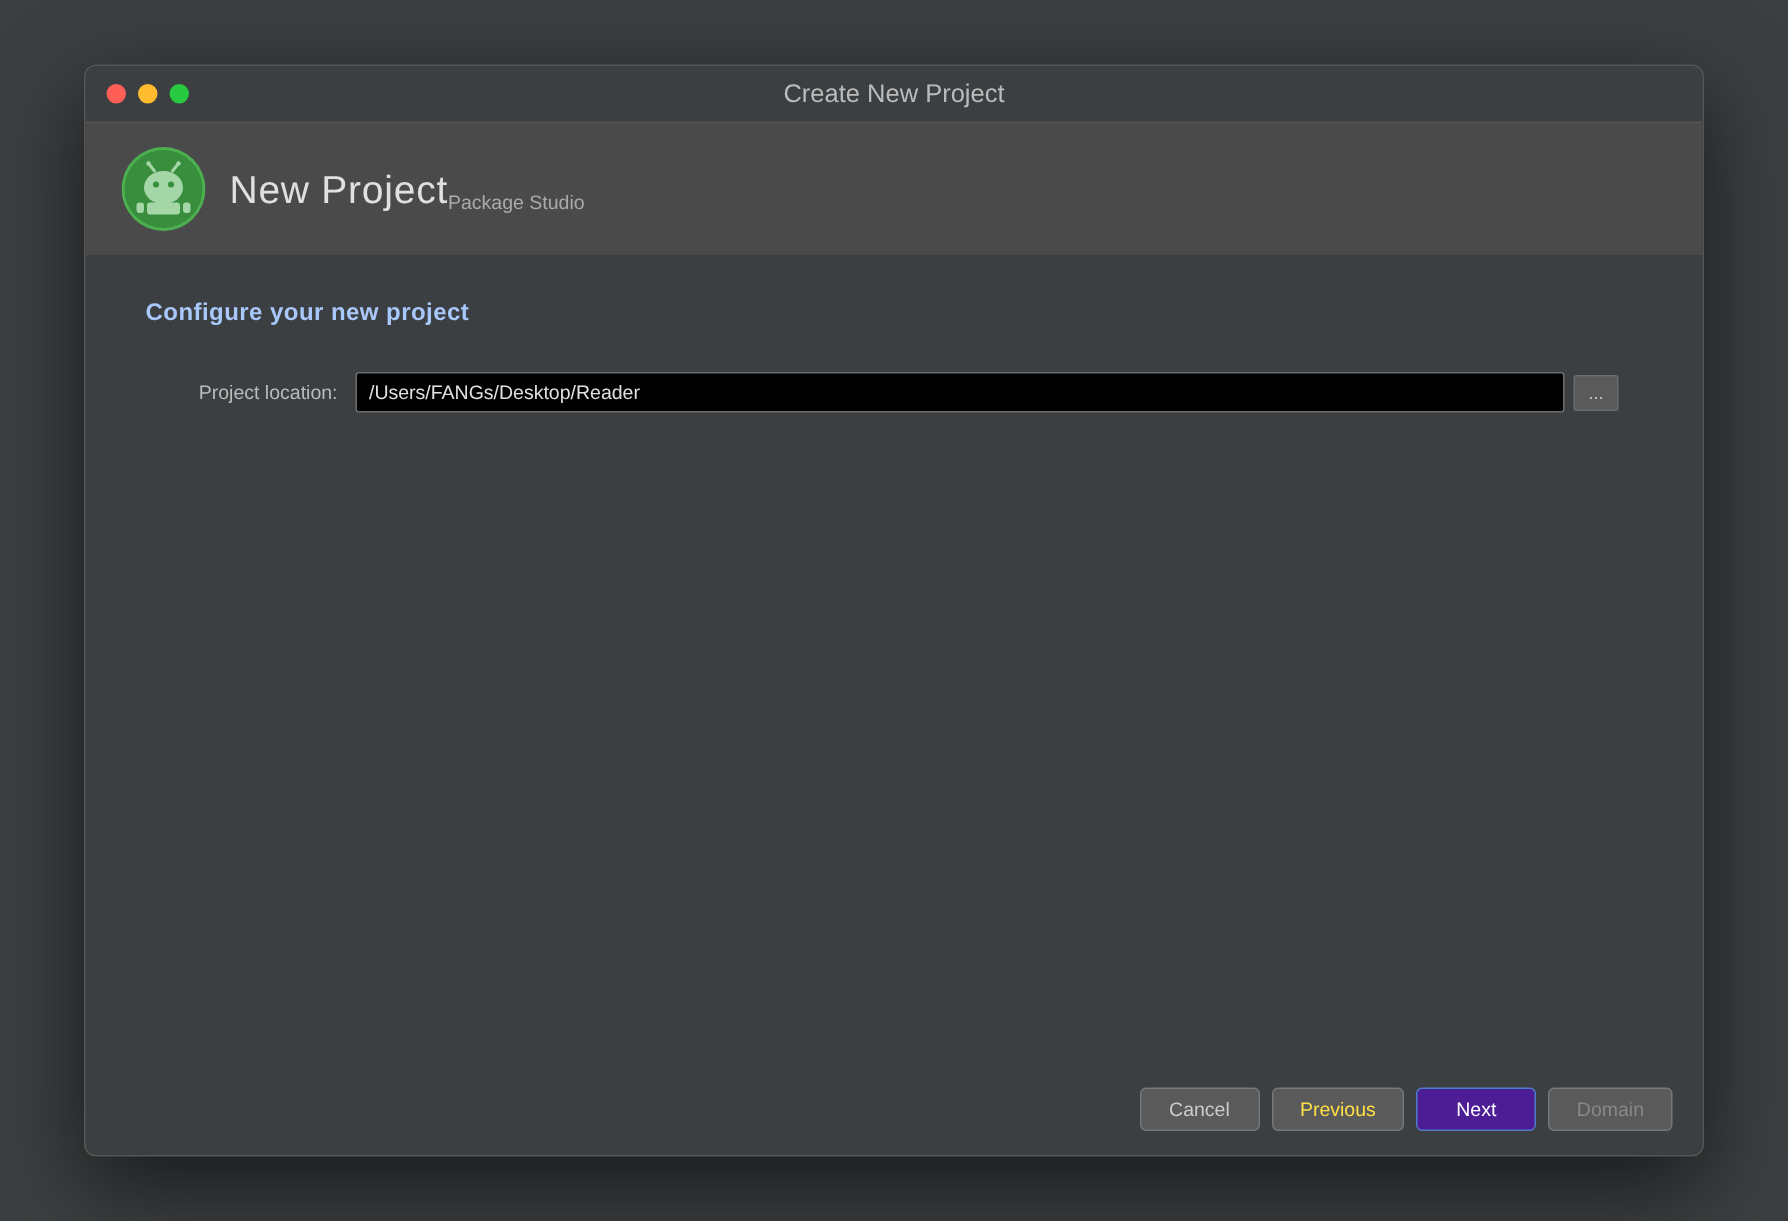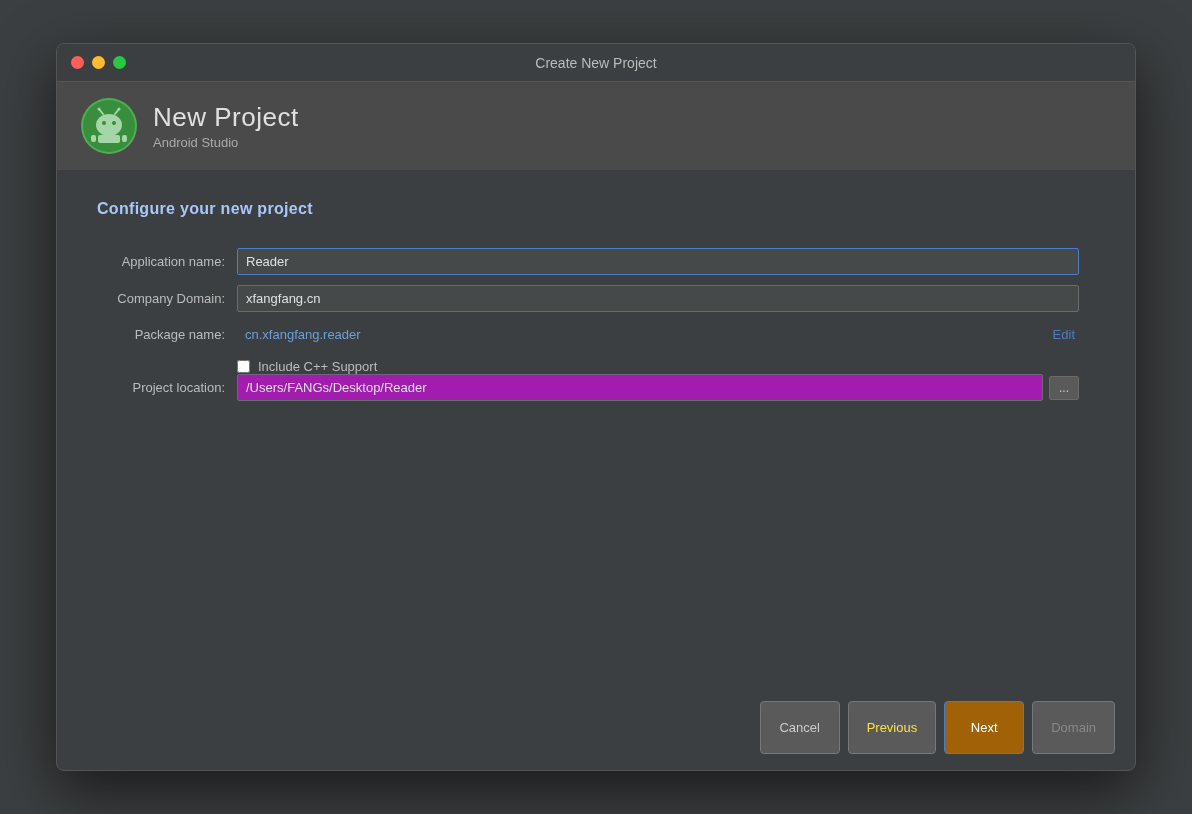--- a/index.html
+++ b/index.html
@@ -56,42 +56,43 @@
       border: none;
       cursor: pointer;
     }
 
     .tb-close { background: #ff5f57; }
     .tb-minimize { background: #febc2e; }
     .tb-maximize { background: #28c840; }
 
     .title-bar-title {
       color: #bbb;
-      font-size: 14px;
+      font-size: 17px;
       font-weight: 400;
     }
 
     .header {
       background: #4a4a4a;
       padding: 16px 24px;
       display: flex;
       align-items: center;
       gap: 16px;
       flex-shrink: 0;
     }
 
     .android-icon {
       width: 56px;
       height: 56px;
       flex-shrink: 0;
     }
 
     .header-text {
       display: flex;
-      flex-direction: column;
+      flex-direction: row;
+      align-items: flex-end;
     }
 
     .header-title {
       color: #e0e0e0;
       font-size: 26px;
       font-weight: 300;
       letter-spacing: 0.5px;
     }
 
     .header-subtitle {
@@ -202,21 +203,21 @@
 
     .location-input-wrapper {
       flex: 1;
       display: flex;
       align-items: center;
       gap: 6px;
     }
 
     .location-input {
       flex: 1;
-      background: #a21caf;
+      background: #000000;
       border: 1px solid #6b6b6b;
       color: #e0e0e0;
       font-size: 13px;
       padding: 5px 8px;
       outline: none;
       border-radius: 2px;
     }
 
     .browse-btn {
       background: #5a5a5a;
@@ -237,21 +238,21 @@
     .footer {
       display: flex;
       justify-content: flex-end;
       align-items: center;
       padding: 16px 20px;
       gap: 8px;
       flex-shrink: 0;
     }
 
     .btn {
-      padding: 18px 18px;
+      padding: 6px 18px;
       font-size: 13px;
       border-radius: 4px;
       cursor: pointer;
       border: 1px solid transparent;
       min-width: 80px;
       text-align: center;
     }
 
     .btn-cancel {
       background: #5a5a5a;
@@ -260,21 +261,21 @@
     }
 
     .btn-prev {
       background: #5a5a5a;
       border-color: #777;
       color: #fde047;
       cursor: not-allowed;
     }
 
     .btn-next {
-      background: #a16207;
+      background: #4c1d95;
       border-color: #4d7cc7;
       color: #fff;
     }
 
     .btn-finish {
       background: #5a5a5a;
       border-color: #777;
       color: #888;
       cursor: not-allowed;
     }
@@ -308,50 +309,27 @@
       <circle cx="18" cy="11" r="1.5" fill="#A5D6A7"></circle>
       <circle cx="38" cy="11" r="1.5" fill="#A5D6A7"></circle>
 
       <rect x="17" y="37" width="22" height="8" rx="2" fill="#A5D6A7"></rect>
 
       <rect x="10" y="37" width="5" height="7" rx="2" fill="#A5D6A7"></rect>
       <rect x="41" y="37" width="5" height="7" rx="2" fill="#A5D6A7"></rect>
     </svg>
     <div class="header-text">
       <span class="header-title">New Project</span>
-      <span class="header-subtitle">Android Studio</span>
+      <span class="header-subtitle">Package Studio</span>
     </div>
   </div>
 
   <div class="content">
     <span class="section-title">Configure your new project</span>
 
-    <div class="form-area">
-
-      <div class="form-row">
-        <span class="form-label">Application name:</span>
-        <input class="form-input active-focus" type="text" value="Reader" style="">
-      </div>
-
-      <div class="form-row">
-        <span class="form-label">Company Domain:</span>
-        <input class="form-input" type="text" value="xfangfang.cn" style="">
-      </div>
-
-      <div class="form-row package-row">
-        <span class="form-label">Package name:</span>
-        <span class="package-value">cn.xfangfang.reader</span>
-        <a class="edit-link">Edit</a>
-      </div>
-
-      <div class="checkbox-row">
-        <input class="checkbox-input" type="checkbox" style="">
-        <span class="checkbox-label">Include C++ Support</span>
-      </div>
-    </div>
 
     <div class="project-location-section">
       <div class="location-row form-row">
         <span class="form-label">Project location:</span>
         <div class="location-input-wrapper">
           <input class="location-input" type="text" value="/Users/FANGs/Desktop/Reader" style="">
           <button class="browse-btn">...</button>
         </div>
       </div>
     </div>

